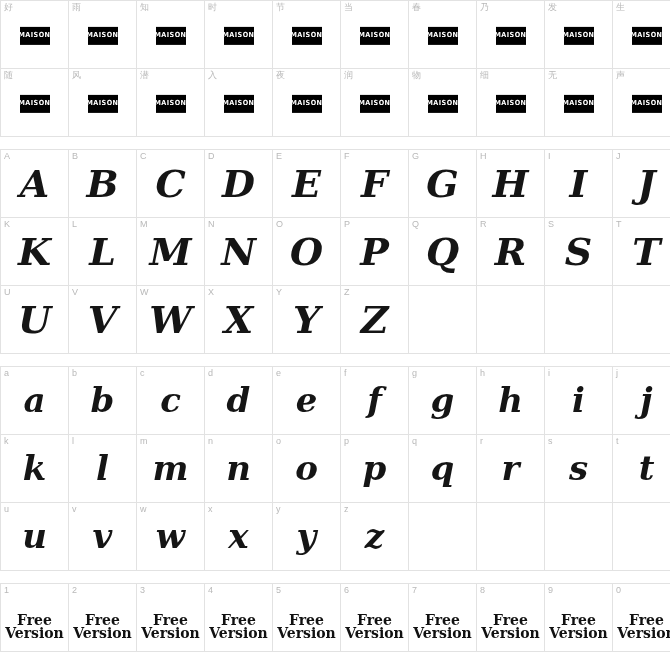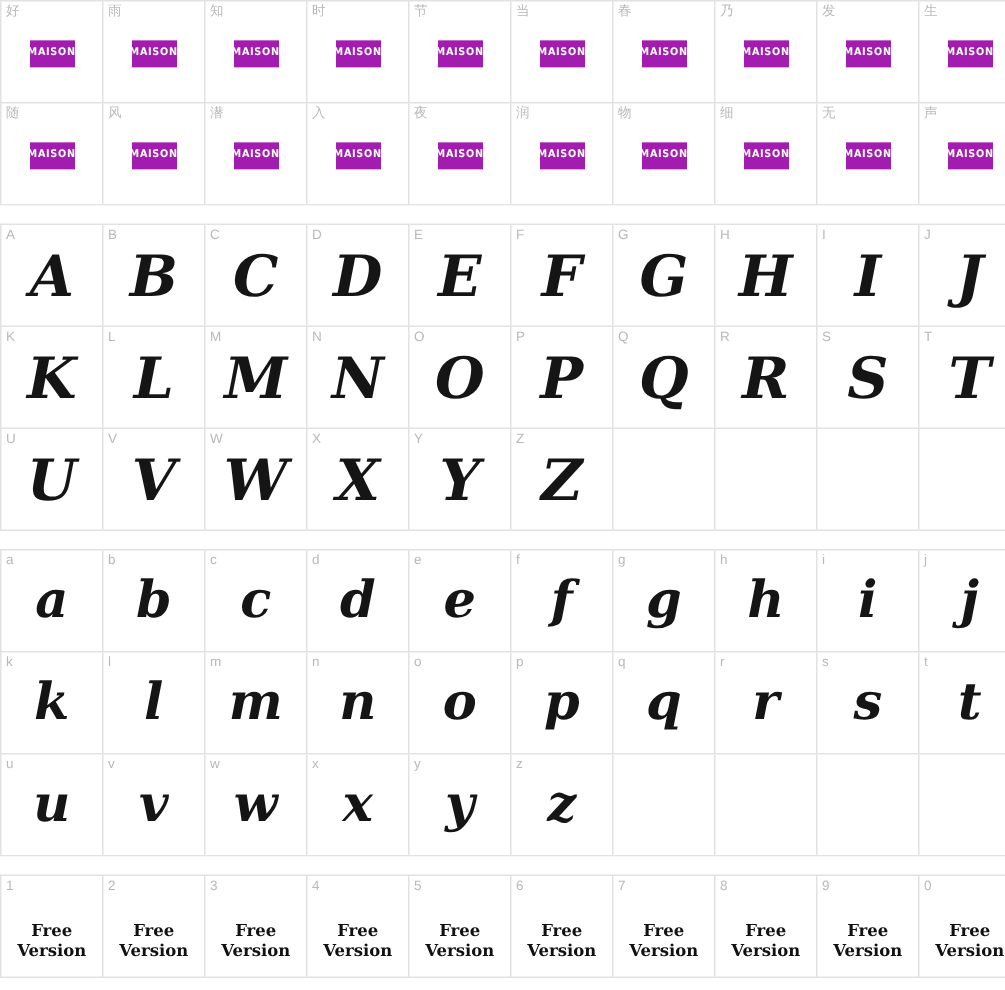--- a/index.html
+++ b/index.html
@@ -63,21 +63,21 @@
   
   .cjk-cell {
     position: relative;
     height: 67px;
   }
   .cjk-box {
     position: absolute;
     left: 50%;
     top: 50%;
     transform: translate(-50%, -45%);
-    background: #a21caf;
+    background: #000000;
     color: #ffffff;
     width: 30px;
     height: 18px;
     display: flex;
     align-items: center;
     justify-content: center;
     font-family: "DejaVu Sans", sans-serif;
     font-size: 7px;
     letter-spacing: 0.5px;
     font-weight: bold;
@@ -87,21 +87,21 @@
   .cjk-box span {
     display: inline-block;
     transform: scaleX(0.92);
     white-space: nowrap;
   }
   
   .free-text {
     display: block;
     font-family: "DejaVu Serif", serif;
     font-weight: bold;
-    font-size: 11px;
+    font-size: 14px;
     color: #111111;
     line-height: 13px;
     padding-top: 19px;
     text-align: center;
   }
   .separator {
     height: 12px;
     width: 670px;
     background: #ffffff;
   }

